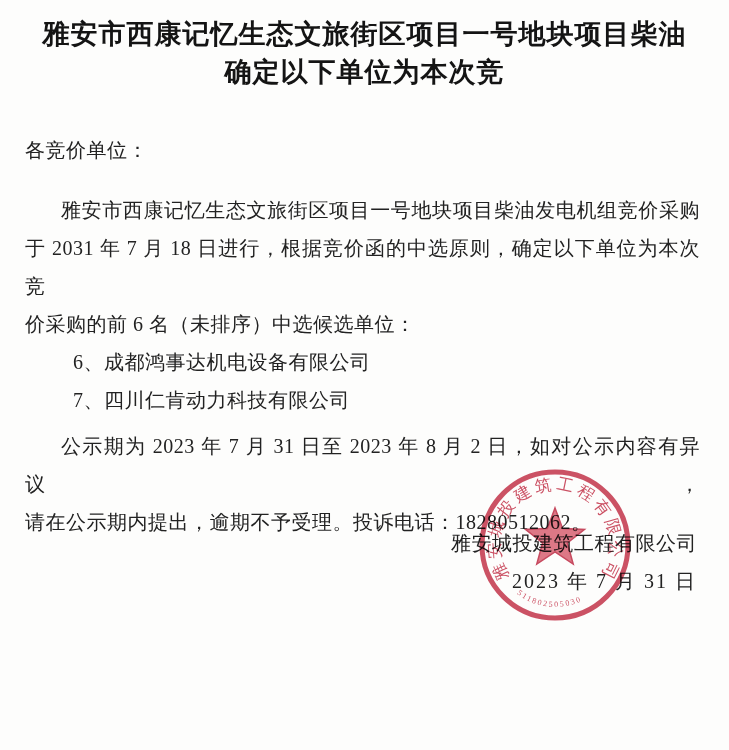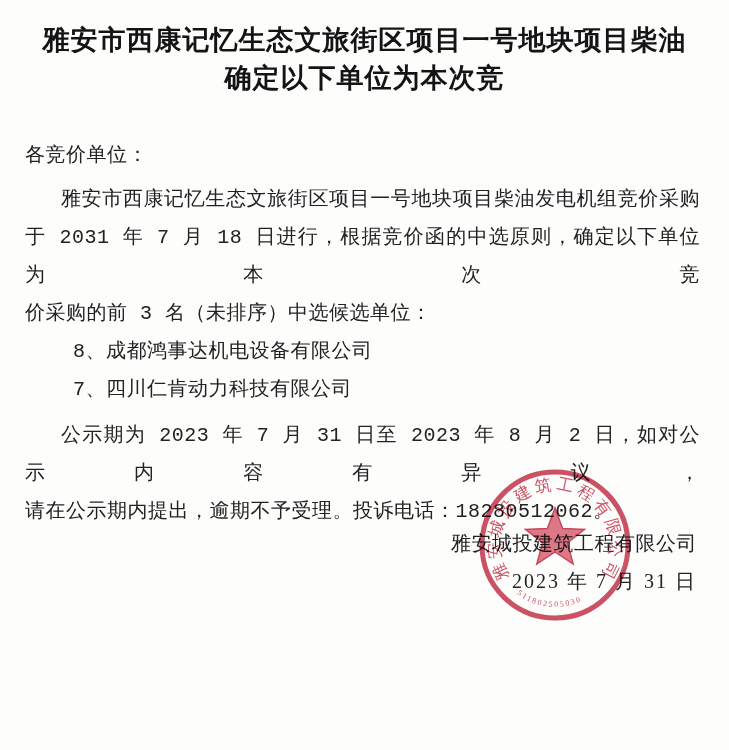--- a/index.html
+++ b/index.html
@@ -5,39 +5,38 @@
   html,body{margin:0;padding:0;}
   .page{
     position:relative;
     width:729px;height:750px;
     background:#fdfdfc;
     overflow:hidden;
     color:#1e1e1e;
     font-family:"Liberation Serif","DejaVu Serif",serif;
   }
   .title{
-    margin-top:21px;
+    margin-top:15px;
     text-align:center;
     font-family:"Liberation Sans","DejaVu Sans",sans-serif;
     font-weight:700;
     font-size:27px;
     line-height:38px;
     letter-spacing:1px;
     color:#141414;
   }
   .body{
     padding:0 29px 0 25px;
     font-size:20px;
     line-height:38px;
     letter-spacing:0.5px;
     color:#222;
-    font-family:Liberation Mono, monospace;
   }
   .salutation{margin-top:40px;}
-  .para1{margin-top:6px;}
+  .para1{margin-top:22px;}
   .para2{margin-top:8px;}
   .indent{text-indent:1.8em;}
   .fill{text-align:justify;text-align-last:justify;}
   .list-item{padding-left:48px;}
   .sign-block{
     position:absolute;
     right:0;top:524px;
     padding-right:32px;
     text-align:right;
     font-size:20px;
@@ -67,25 +66,25 @@
     <div>雅安市西康记忆生态文旅街区项目一号地块项目柴油</div>
     <div>确定以下单位为本次竞</div>
   </div>
 
   <div class="body">
     <div class="salutation">各竞价单位：</div>
 
     <div class="para1">
       <div class="indent fill">雅安市西康记忆生态文旅街区项目一号地块项目柴油发电机组竞价采购</div>
       <div class="fill">于 2031 年 7 月 18 日进行，根据竞价函的中选原则，确定以下单位为本次竞</div>
-      <div>价采购的前 3 名（未排序）中选候选单位：</div>
+      <div>价采购的前 6 名（未排序）中选候选单位：</div>
     </div>
 
     <div>
-      <div class="list-item">8、成都鸿事达机电设备有限公司</div>
+      <div class="list-item">6、成都鸿事达机电设备有限公司</div>
       <div class="list-item">7、四川仁肯动力科技有限公司</div>
     </div>
 
     <div class="para2">
       <div class="indent fill">公示期为 2023 年 7 月 31 日至 2023 年 8 月 2 日，如对公示内容有异议，</div>
       <div>请在公示期内提出，逾期不予受理。投诉电话：18280512062。</div>
     </div>
   </div>
 
   <div class="sign-block">

